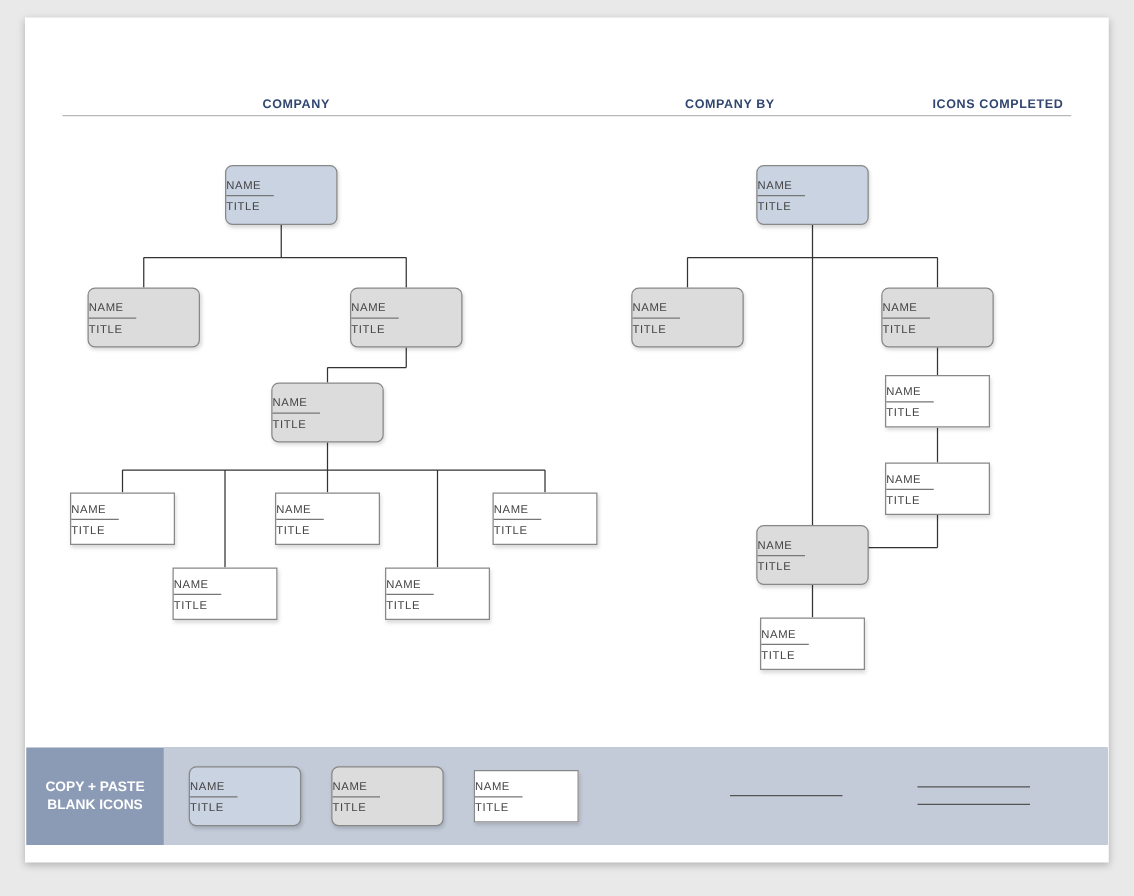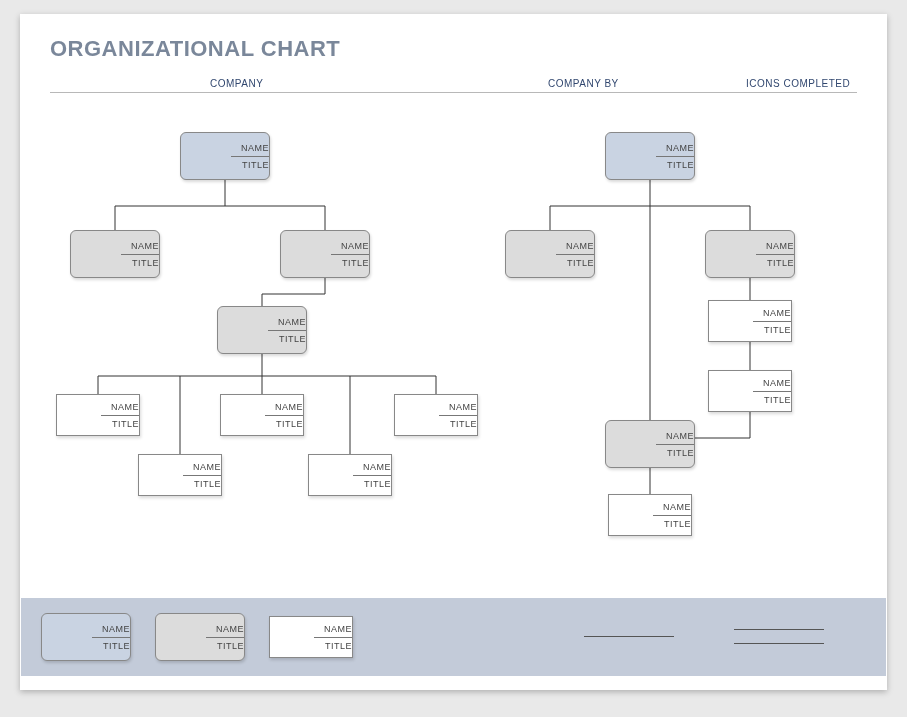--- a/index.html
+++ b/index.html
@@ -1,22 +1,22 @@
 <!DOCTYPE html>
 <html><head>
 <meta charset="utf-8">
 <style>
   html,body{margin:0;padding:0;background:#e9e9e9;font-family:Arial,Helvetica,sans-serif}
   .page{position:relative;width:907px;height:717px;background:#e9e9e9}
   .sheet{position:absolute;left:20px;top:14px;width:867px;height:676px;background:#fff;box-shadow:0 2px 6px rgba(0,0,0,.25)}
   .title{position:absolute;left:30px;top:22px;font-size:22px;font-weight:700;color:#7a879a;letter-spacing:.5px}
-  .hdr{position:absolute;top:64px;font-size:10px;font-weight:400;color:#31476f;letter-spacing:.5px}
+  .hdr{position:absolute;top:64px;font-size:10px;font-weight:700;color:#31476f;letter-spacing:.5px}
   .rule{position:absolute;left:30px;right:30px;top:78px;border-top:1px solid #b8b8b8}
   
-  .box{position:absolute;box-sizing:border-box;text-align:center;border:1px solid #888;border-radius:6px;background:#fff;display:flex;flex-direction:column;justify-content:center;align-items:flex-end;box-shadow:1px 2px 3px rgba(0,0,0,.15);font-size:9px;color:#444;letter-spacing:.5px}
+  .box{position:absolute;box-sizing:border-box;text-align:center;border:1px solid #888;border-radius:6px;background:#fff;display:flex;flex-direction:column;justify-content:center;align-items:flex-start;box-shadow:1px 2px 3px rgba(0,0,0,.15);font-size:9px;color:#444;letter-spacing:.5px}
   .box.big{width:90px;height:48px}
   .box.sm{width:84px;height:42px;border-radius:0}
   .box.blue{background:#c9d3e2}
   .box.gray{background:#dcdcdc}
   .box .div{width:38px;border-top:1px solid #777;margin:3px 0}
   
   svg.lines{position:absolute;left:0;top:0;width:867px;height:560px;pointer-events:none}
   svg.lines line{stroke:#333;stroke-width:1}
   
   .footer{position:absolute;left:1px;right:1px;bottom:14px;height:78px;background:#8c9bb5;display:flex;align-items:center}
@@ -25,21 +25,20 @@
   .footer .icons .box{position:static;flex:none}
   .slot{height:1px;width:90px;border-top:1px solid #555;margin:0 18px}
   .slotpair{display:flex;flex-direction:column;gap:12px}
 </style>
 </head>
 <body>
 
 <div class="page">
   <div class="sheet">
 
-    <div class="title">ORGANIZATIONAL CHART</div>
 
     <div class="hdr" style="left:190px">COMPANY</div>
     <div class="hdr" style="left:528px">COMPANY BY</div>
     <div class="hdr" style="left:726px">ICONS COMPLETED</div>
     <div class="rule"></div>
 
     <svg class="lines">
 
       <line x1="205" y1="166" x2="205" y2="192"></line>
       <line x1="95" y1="192" x2="305" y2="192"></line>
@@ -147,20 +146,24 @@
         <span class="div"></span>
       <span>TITLE</span>
     </div>
     <div class="box sm" style="left:588px;top:480px">
         <span>NAME</span>
         <span class="div"></span>
         <span>TITLE</span>
       </div>
 
     <div class="footer">
+      <div class="lab">
+        <span>COPY + PASTE</span><br>
+        <span>BLANK ICONS</span>
+      </div>
       <div class="icons">
         <div class="box big blue">
           <span>NAME</span>
             <span class="div"></span>
           <span>TITLE</span>
         </div>
         <div class="box big gray">
           <span>NAME</span>
             <span class="div"></span>
           <span>TITLE</span>

